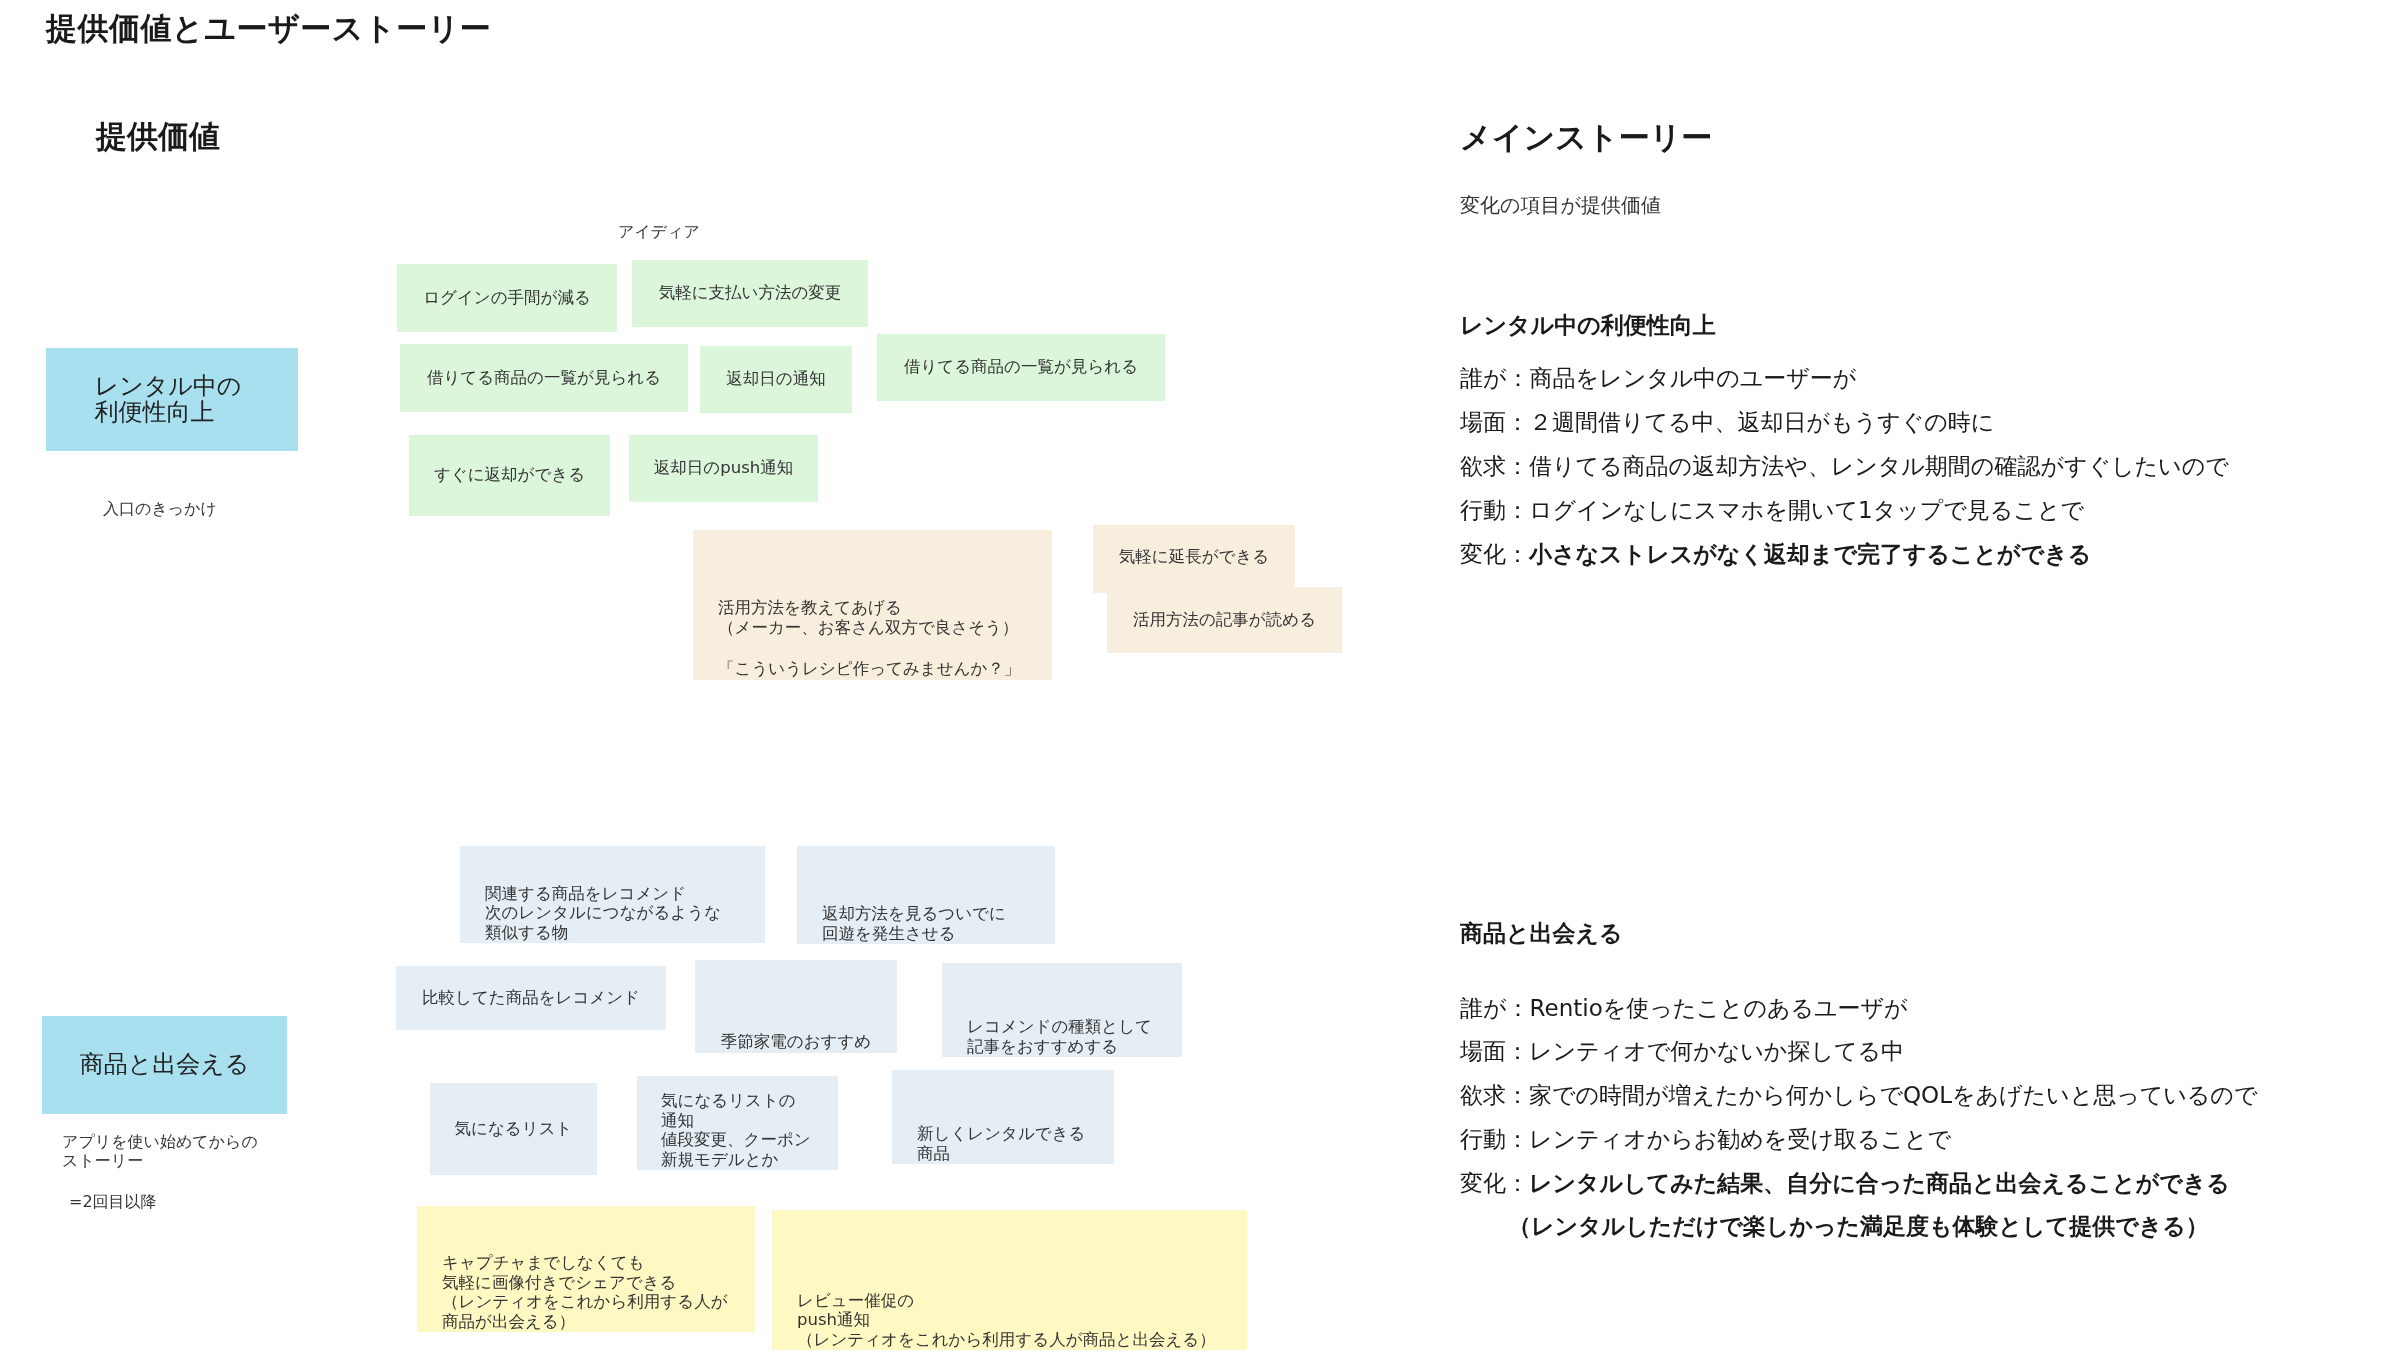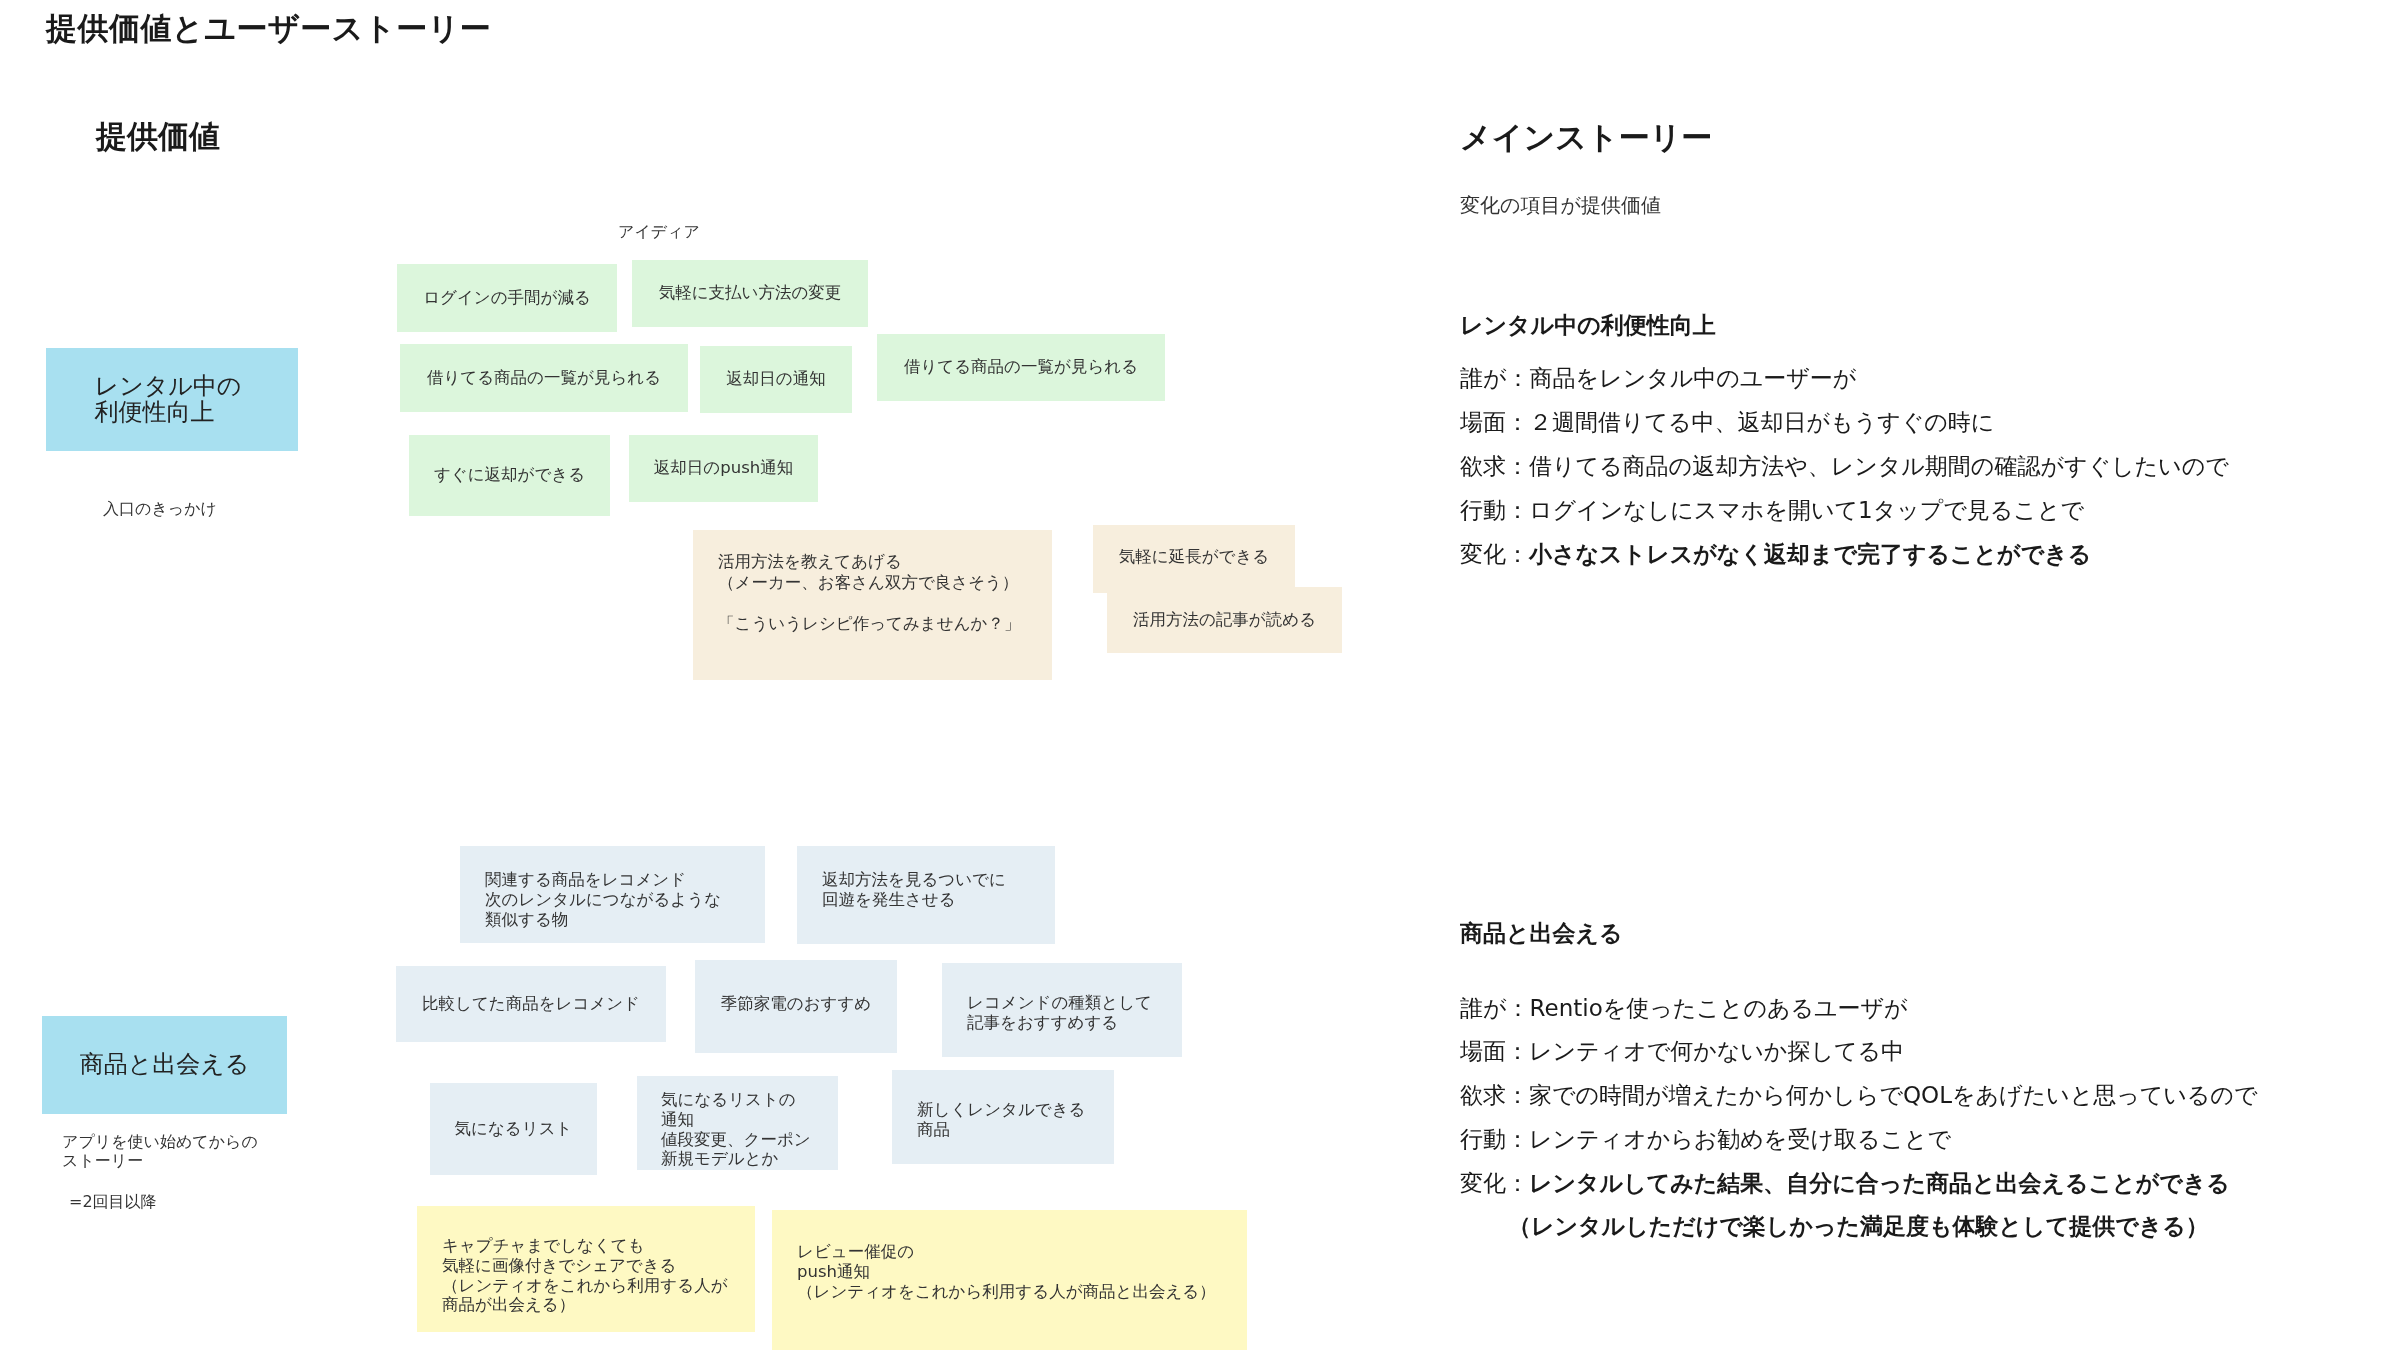--- a/index.html
+++ b/index.html
@@ -6,21 +6,21 @@
   body { width: 2401px; height: 1366px; position: relative; overflow: hidden;
          font-family: "DejaVu Sans", "Liberation Sans", sans-serif; color: #1a1a1a; }
   .abs { position: absolute; }
   .page-title { left: 46px; top: 8px; font-size: 31px; font-weight: bold; letter-spacing: 0.5px; white-space: nowrap; }
   .section-title { font-size: 31px; font-weight: bold; white-space: nowrap; }
   .label-sm { font-size: 16px; color: #333; white-space: nowrap; }
   .category { background: #a8e0f0; display: flex; align-items: center; justify-content: center;
               font-size: 24px; color: #222; line-height: 1.05; text-align: left; }
   .sticky { display: flex; align-items: center; justify-content: center; box-sizing: border-box;
             font-size: 16.5px; color: #333; white-space: pre; line-height: 1.25; }
-  .sticky.top { align-items: flex-start; }
+  .sticky.top { align-items: flex-end; }
   .sticky.left { justify-content: flex-start; }
   .green { background: #dcf6dc; }
   .beige { background: #f7eedd; }
   .blue { background: #e5eef4; }
   .lavender { background: #fef9c3; }
   .story-heading { font-size: 23px; font-weight: bold; white-space: nowrap; }
   .story-line { font-size: 23px; white-space: nowrap; color: #1a1a1a; }
   .story-line .lbl { }
   .story-line .bold { font-weight: bold; }
   .note-text { font-size: 20px; color: #333; white-space: nowrap; }
@@ -59,21 +59,21 @@
 
 「こういうレシピ作ってみませんか？」</span></div>
 <div class="abs sticky beige" style="left:1093px; top:525px; width:202px; height:68px; align-items:flex-start; padding-top:22px;"><span>気軽に延長ができる</span></div>
 <div class="abs sticky beige" style="left:1107px; top:587px; width:235px; height:66px;"><span>活用方法の記事が読める</span></div>
 
 <div class="abs sticky blue top left" style="left:460px; top:846px; width:305px; height:97px; padding:24px 0 0 25px; line-height:1.2;"><span>関連する商品をレコメンド
 次のレンタルにつながるような
 類似する物</span></div>
 <div class="abs sticky blue top left" style="left:797px; top:846px; width:258px; height:98px; padding:24px 0 0 25px; line-height:1.2;"><span>返却方法を見るついでに
 回遊を発生させる</span></div>
-<div class="abs sticky blue" style="left:396px; top:966px; width:270px; height:76px;"><span>比較してた商品をレコメンド</span></div>
+<div class="abs sticky blue" style="left:396px; top:966px; width:270px; height:64px;"><span>比較してた商品をレコメンド</span></div>
 <div class="abs sticky blue top" style="left:695px; top:960px; width:202px; height:93px; padding-top:34px;"><span>季節家電のおすすめ</span></div>
 <div class="abs sticky blue top left" style="left:942px; top:963px; width:240px; height:94px; padding:30px 0 0 25px; line-height:1.2;"><span>レコメンドの種類として
 記事をおすすめする</span></div>
 <div class="abs sticky blue" style="left:430px; top:1083px; width:167px; height:92px;"><span>気になるリスト</span></div>
 <div class="abs sticky blue top left" style="left:637px; top:1076px; width:201px; height:94px; padding:14px 0 0 24px; line-height:1.2;"><span>気になるリストの
 通知
 値段変更、クーポン
 新規モデルとか</span></div>
 <div class="abs sticky blue top left" style="left:892px; top:1070px; width:222px; height:94px; padding:30px 0 0 25px; line-height:1.2;"><span>新しくレンタルできる
 商品</span></div>

